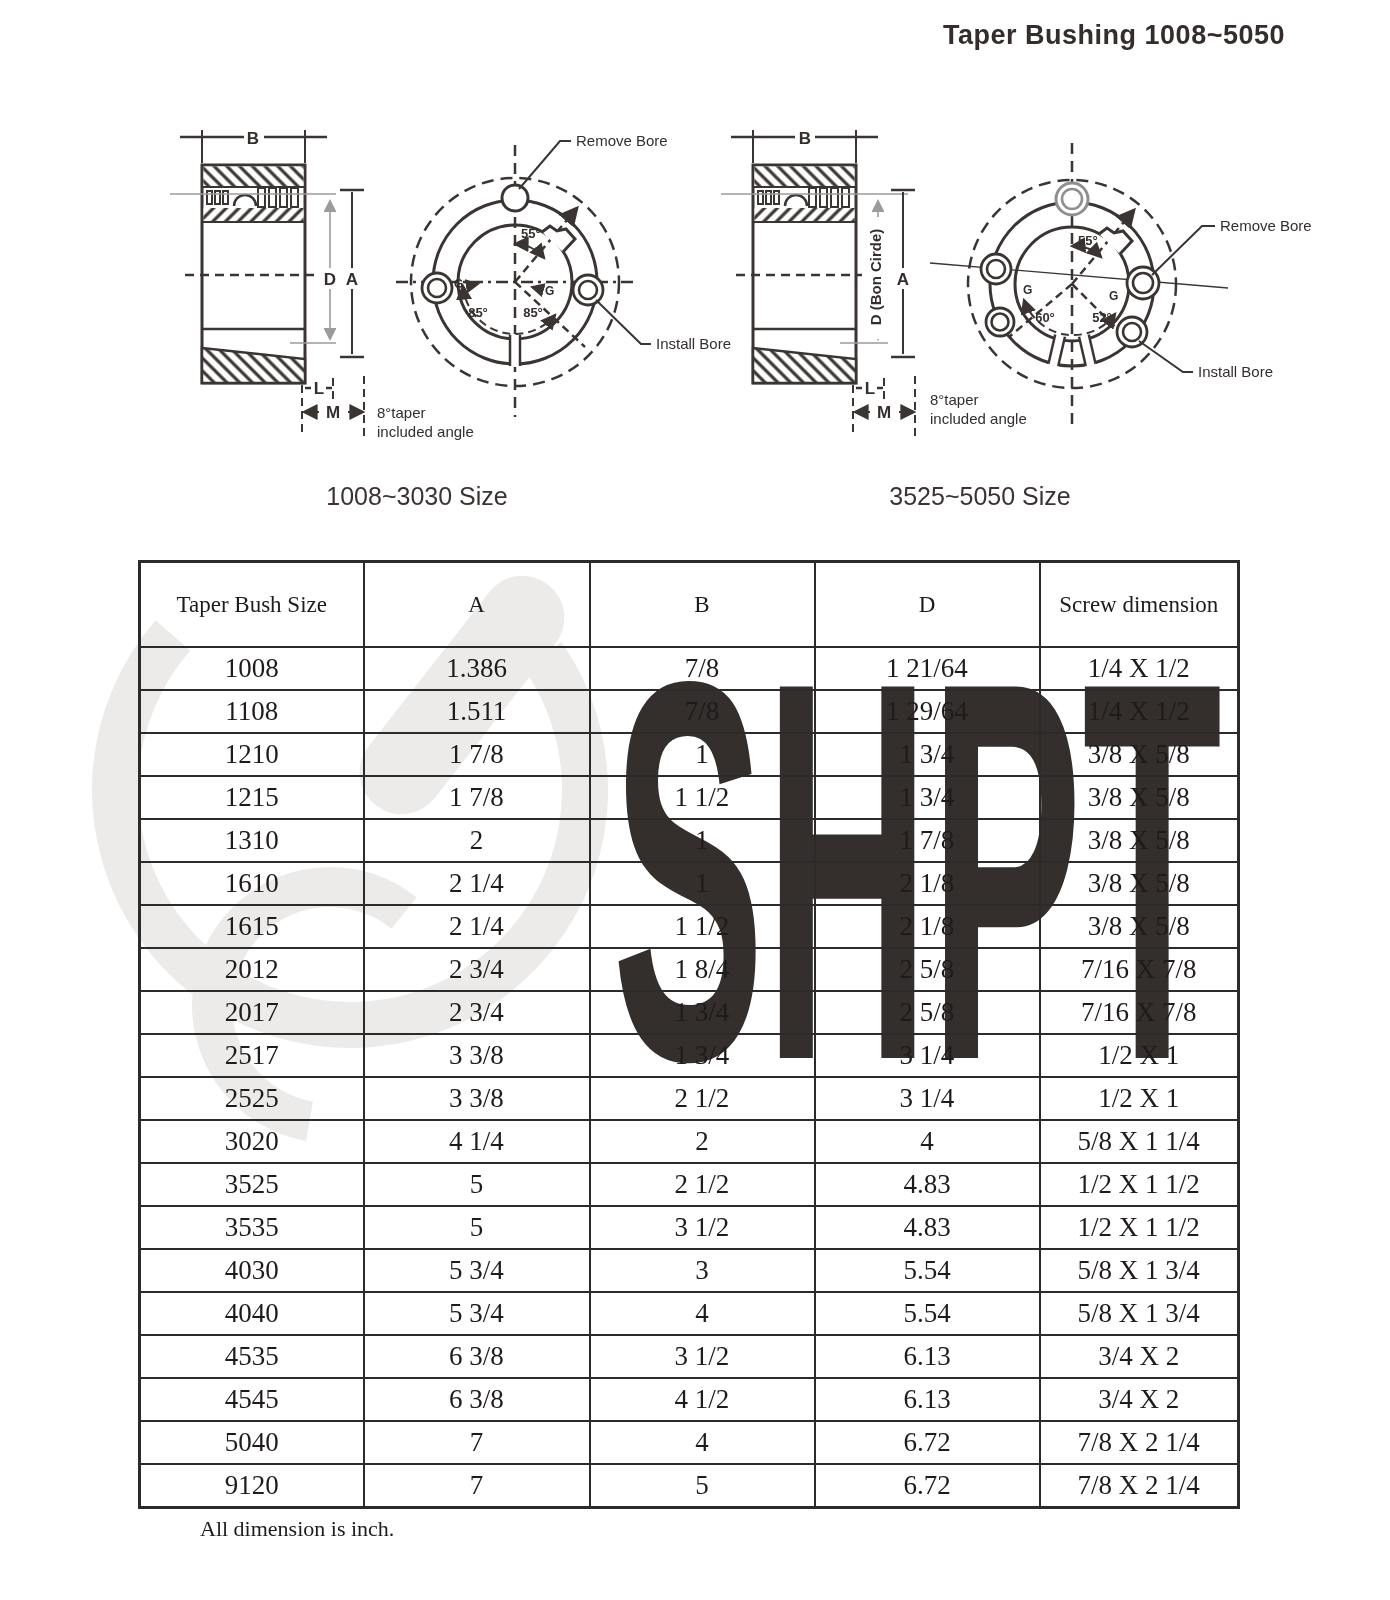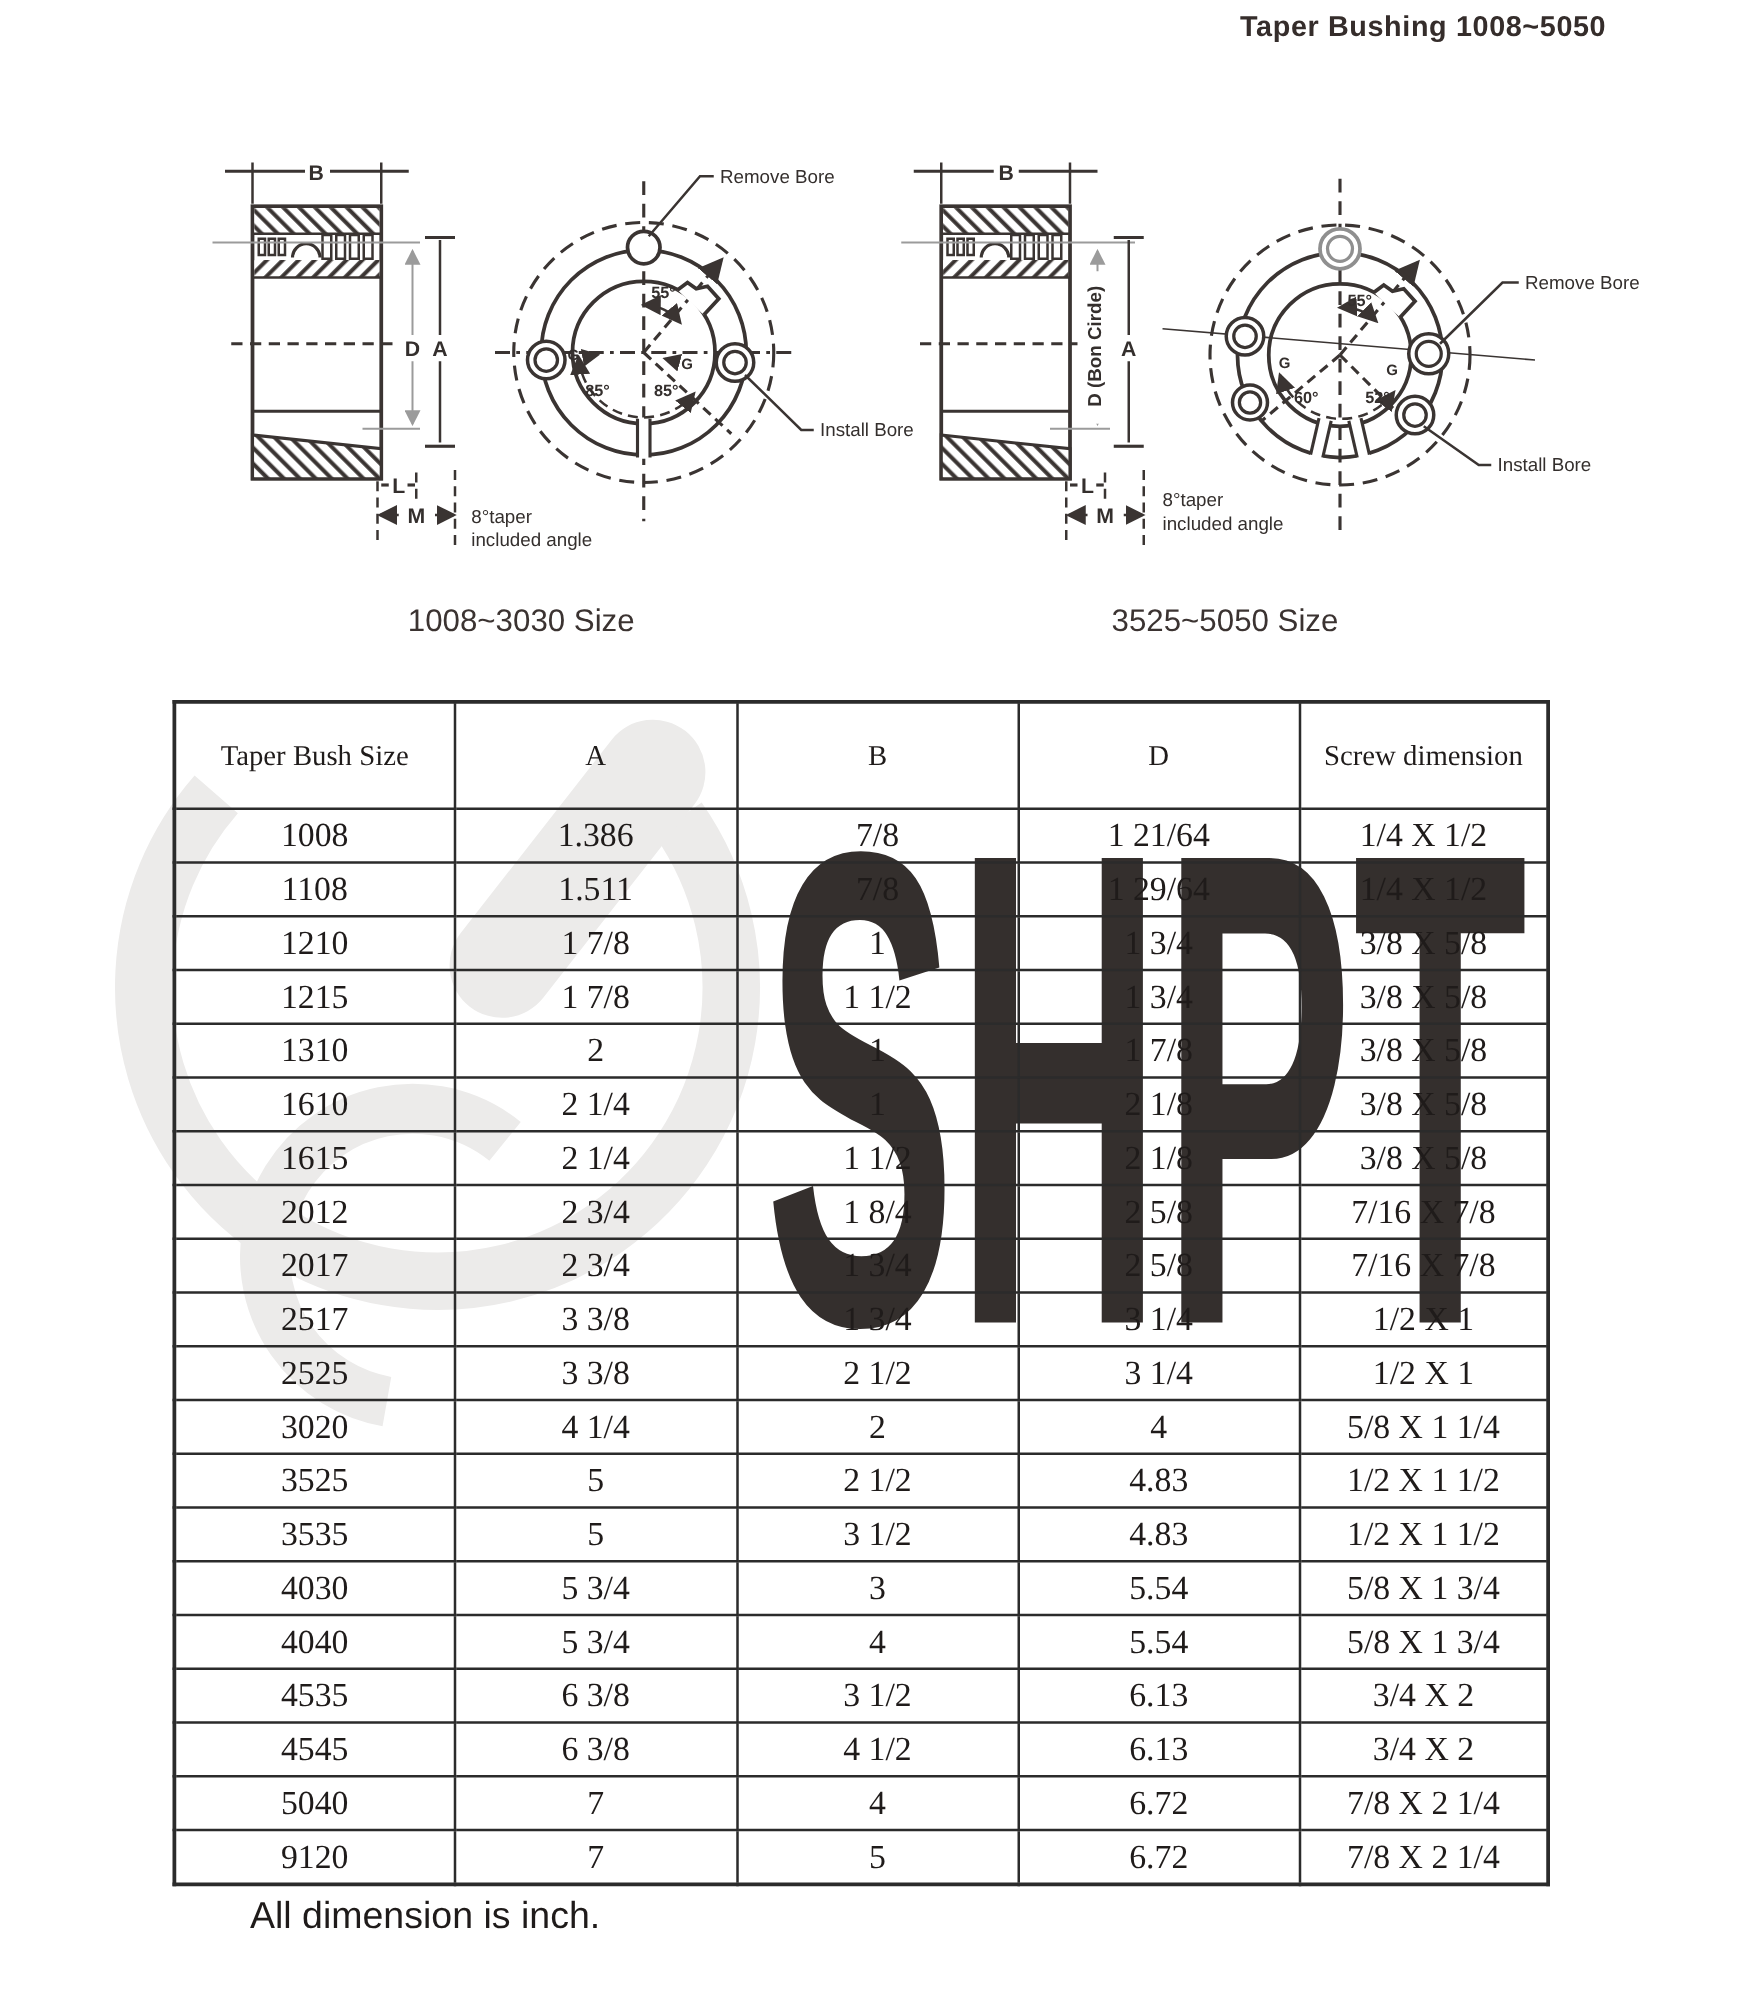--- a/index.html
+++ b/index.html
@@ -1,31 +1,31 @@
 <!DOCTYPE html>
 <html><head>
 <meta charset="utf-8">
 <style>
   html,body{margin:0;padding:0;}
   body{width:1390px;height:1600px;background:#ffffff;position:relative;overflow:hidden;
        font-family:"Liberation Sans",sans-serif;color:#2f2a28;}
-  .title{position:absolute;top:8px;right:105px;font-size:23px;font-weight:bold;
+  .title{position:absolute;top:20px;right:105px;font-size:27px;font-weight:bold;
          letter-spacing:.5px;color:#352d2b;font-family:"Liberation Sans",sans-serif;}
   #wm{position:absolute;left:0;top:0;z-index:0;}
   #diag{position:absolute;left:140px;top:85px;z-index:2;}
   .tblwrap{position:absolute;left:138px;top:560px;z-index:1;}
   table.spec{border-collapse:collapse;table-layout:fixed;background:transparent;
              font-family:"Liberation Serif",serif;color:#1f1b1a;}
   table.spec td,table.spec th{border:2px solid #2b2b2b;text-align:center;padding:0;
              background:transparent;font-weight:normal;}
   table.spec{border:3px solid #2b2b2b;}
   table.spec th{height:83px;font-size:23px;}
   table.spec td{height:41px;font-size:27px;}
-  .footer{position:absolute;left:200px;top:1516px;font-family:Liberation Sans, sans-serif;
-          font-size:30px;color:#1f1b1a;z-index:2;}
+  .footer{position:absolute;left:200px;top:1516px;font-family:Liberation Serif, serif;
+          font-size:22px;color:#1f1b1a;z-index:2;}
   svg text{font-family:"Liberation Sans",sans-serif;fill:#342f2d;}
   .dimtxt{font-size:17px;font-weight:bold;}
   .smtxt{font-size:15px;}
   .angtxt{font-size:13px;font-weight:bold;}
   .gtxt{font-size:12px;font-weight:bold;}
   .captxt{font-size:25px;fill:#3b3331;}
 </style>
 </head>
 <body>
 

